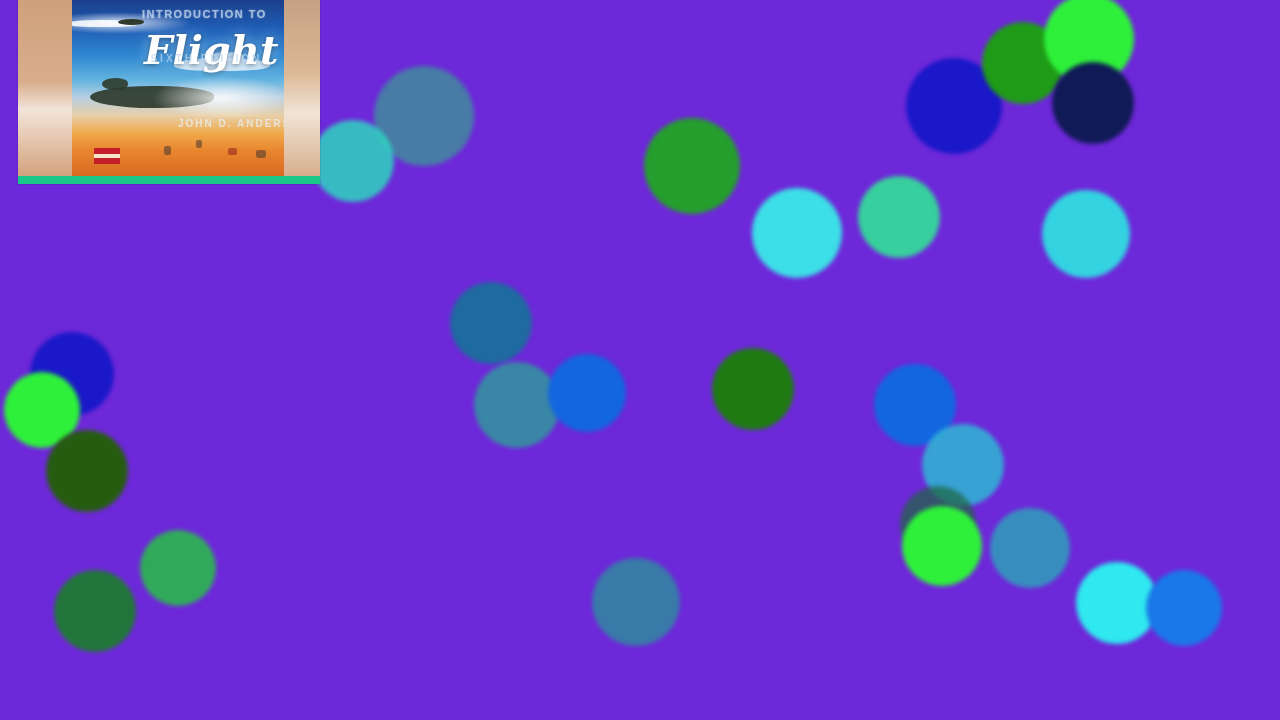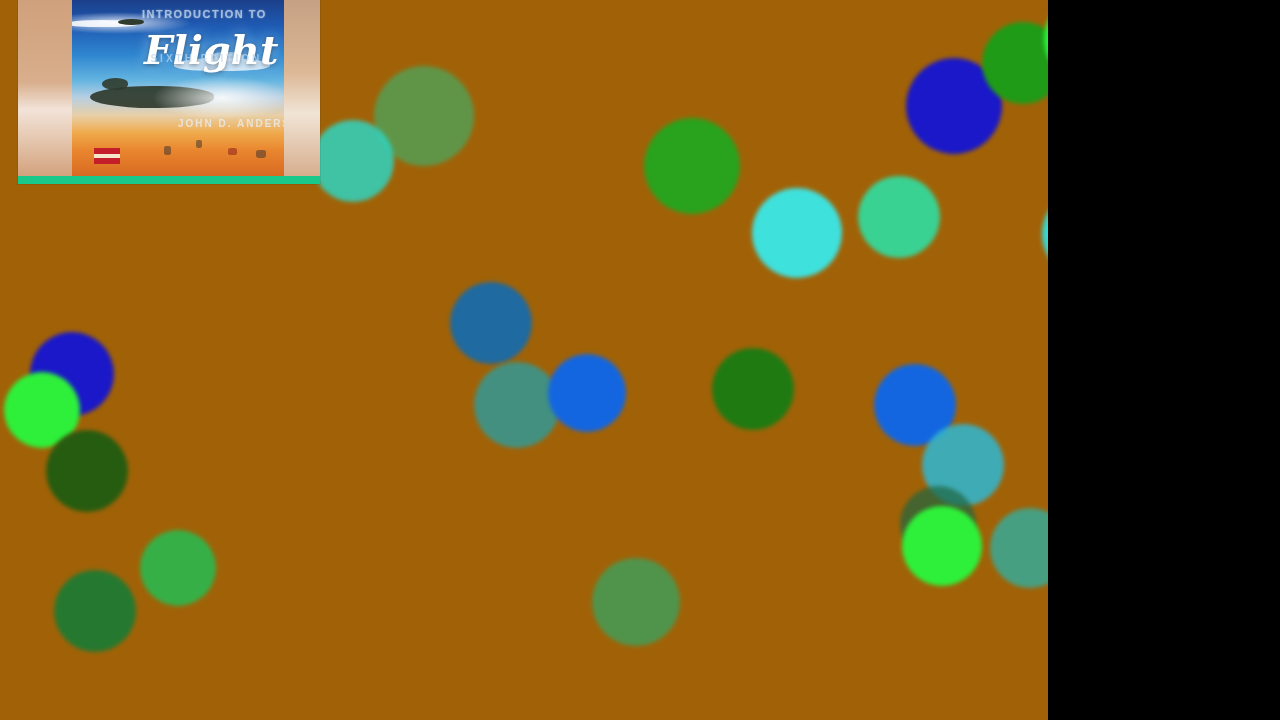--- a/index.html
+++ b/index.html
@@ -161,21 +161,21 @@
     font-weight: bold;
     line-height: 48px;
     letter-spacing: .2px;
     text-shadow: 0 1px 2px rgba(0,0,0,.14);
     white-space: pre-line;
   }
 </style>
 </head>
 <body>
 
-<div id="stage" style="background: #a16207; width: 1048px; height: 720px;">
+<div id="stage" style="background: #6d28d9; width: 1280px; height: 720px;">
 
   <div class="bokeh-layer" id="bokeh-layer">
       <div class="dot" style="left: 374px; top: 66px; width: 100px; height: 100px; background: rgb(43, 191, 126); opacity: 0.55; filter: blur(2.2px);"></div>
       <div class="dot" style="left: 312px; top: 120px; width: 82px; height: 82px; background: rgb(47, 212, 192); opacity: 0.85; filter: blur(2.2px);"></div>
       <div class="dot" style="left: 644px; top: 118px; width: 96px; height: 96px; background: rgb(31, 168, 31); opacity: 0.92; filter: blur(2.2px);"></div>
       <div class="dot" style="left: 752px; top: 188px; width: 90px; height: 90px; background: rgb(58, 232, 232); opacity: 0.95; filter: blur(2.2px);"></div>
       <div class="dot" style="left: 858px; top: 176px; width: 82px; height: 82px; background: rgb(53, 216, 154); opacity: 0.95; filter: blur(2.2px);"></div>
       <div class="dot" style="left: 906px; top: 58px; width: 96px; height: 96px; background: rgb(26, 24, 200); opacity: 1; filter: blur(2.2px);"></div>
       <div class="dot" style="left: 982px; top: 22px; width: 82px; height: 82px; background: rgb(31, 155, 23); opacity: 1; filter: blur(2.2px);"></div>
       <div class="dot" style="left: 1044px; top: -6px; width: 90px; height: 90px; background: rgb(46, 240, 58); opacity: 1; filter: blur(2.2px);"></div>

